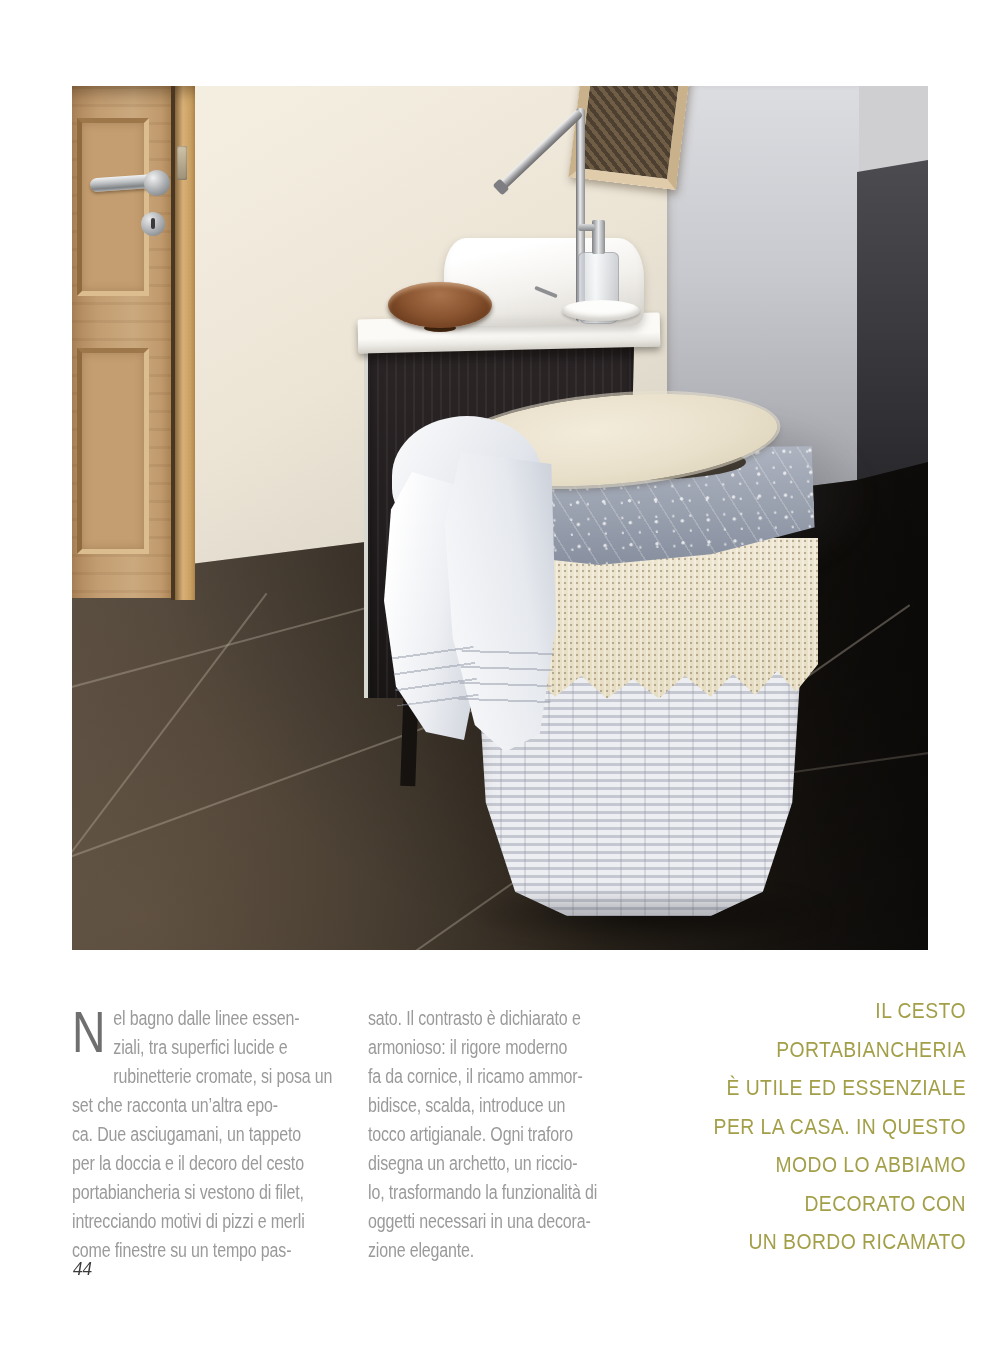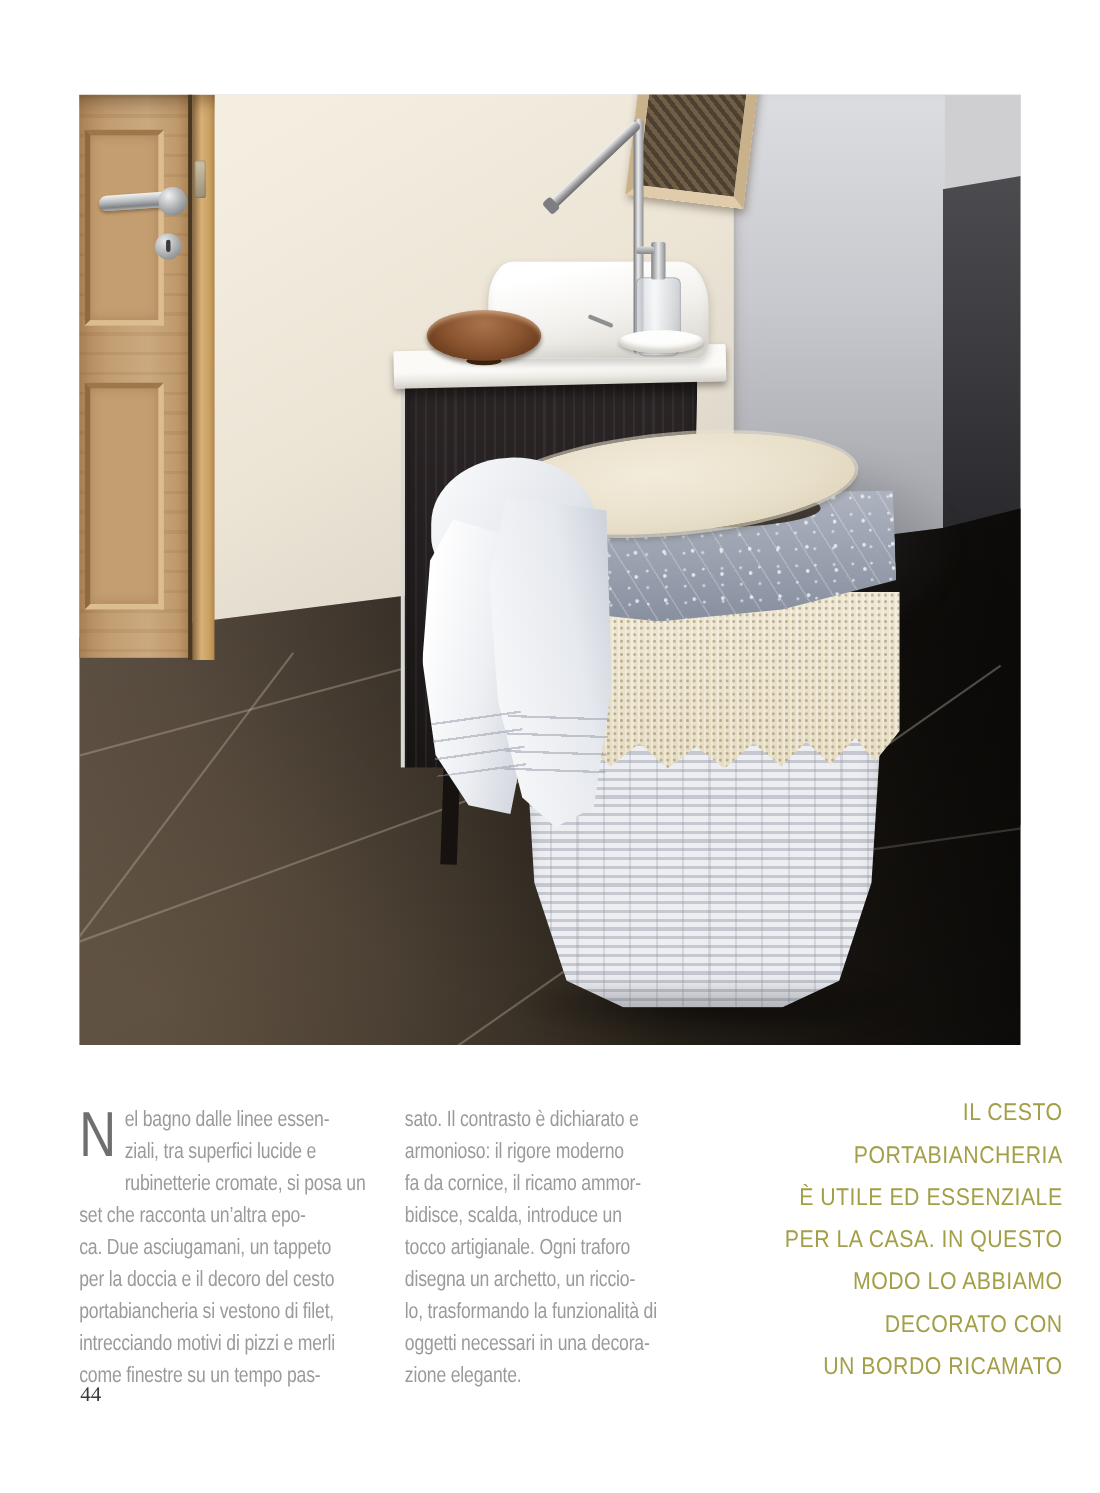--- a/index.html
+++ b/index.html
@@ -162,21 +162,21 @@
   .col1{left:72px;width:348px;}
   .col2{left:368px;width:344px;}
   .col p{margin:0;white-space:pre-line;}
   .dropcap{float:left;font-size:58px;line-height:48px;height:56px;
            margin:4px 10px 0 0;color:#6f6f6f;}
   .pullquote{position:absolute;left:648px;top:992px;width:318px;
     transform:scaleX(.88);transform-origin:100% 0;
     text-align:right;font-size:22px;line-height:38.5px;letter-spacing:.5px;
     color:#a39f48;white-space:pre-line;}
   .folio{position:absolute;left:73px;top:1258px;
-    font-family:"Liberation Serif",serif;font-size:19px;color:#3a3a3a;}
+    font-family:"Liberation Serif",serif;font-style:italic;font-size:19px;color:#3a3a3a;}
 </style>
 </head>
 <body>
 
 <div class="page">
 
   <figure class="photo">
     <div class="wall-cream"></div>
     <div class="wall-gray"></div>
     <div class="dark-panel"></div>

